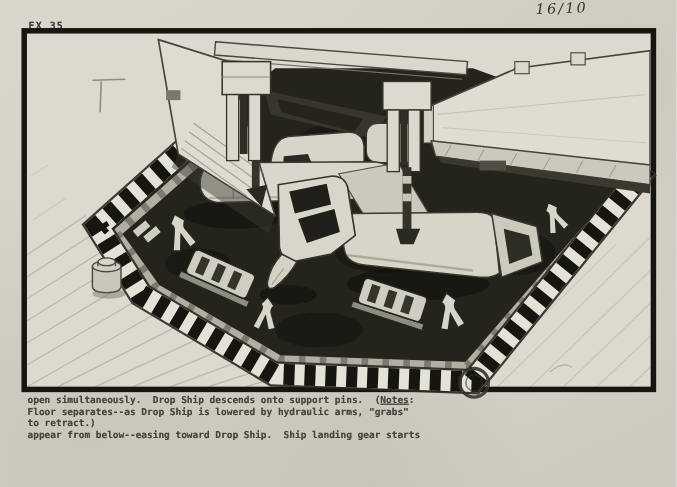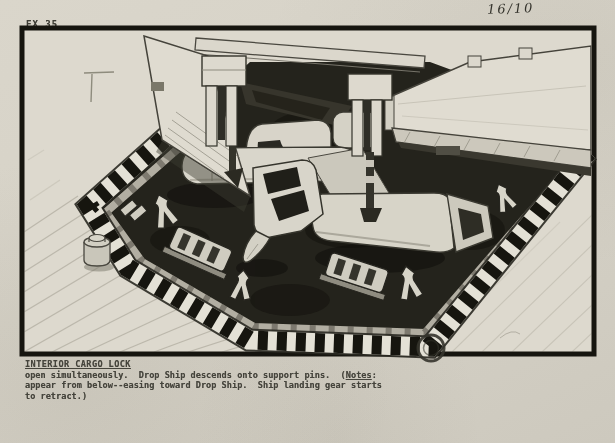--- a/index.html
+++ b/index.html
@@ -222,17 +222,17 @@
     </g>
   </g>
 
   <g>
     <circle cx="431" cy="348" r="13" fill="none" stroke="#35342c" stroke-width="3" opacity=".9"></circle>
     <circle cx="431" cy="348" r="7.5" fill="none" stroke="#35342c" stroke-width="1.5" opacity=".55"></circle>
   </g>
 </svg>
 
 <div class="caption">
-  <div class="cap-line cap-title">INTERIOR CARGO LOCK</div>
   <div class="cap-line"><span>open simultaneously.  Drop Ship descends onto support pins.  (</span><span class="u">Notes</span><span>:</span></div>
+  <div class="cap-line">Floor separates--as Drop Ship is lowered by hydraulic arms, "grabs"</div>
+  <div class="cap-line">to retract.)</div>
   <div class="cap-line">appear from below--easing toward Drop Ship.  Ship landing gear starts</div>
-  <div class="cap-line">to retract.)</div>
 </div>
 
 </body></html>

